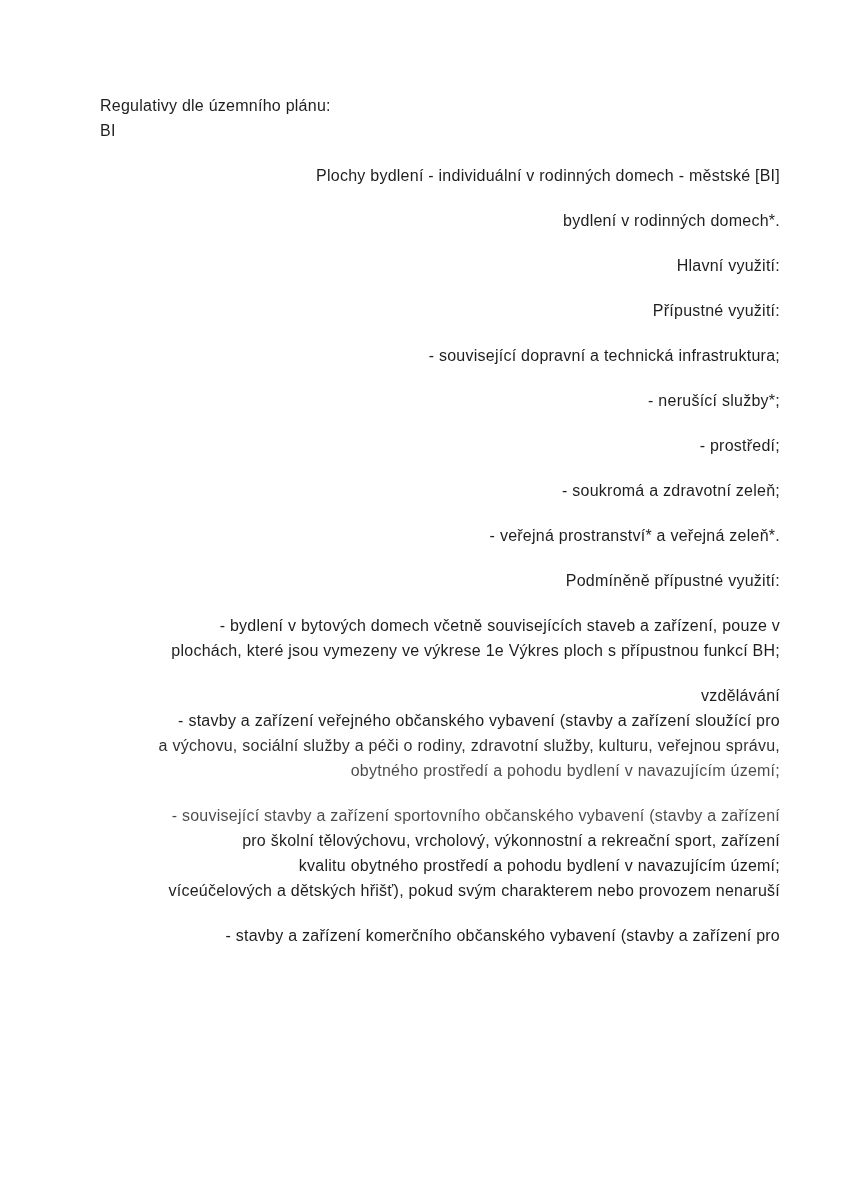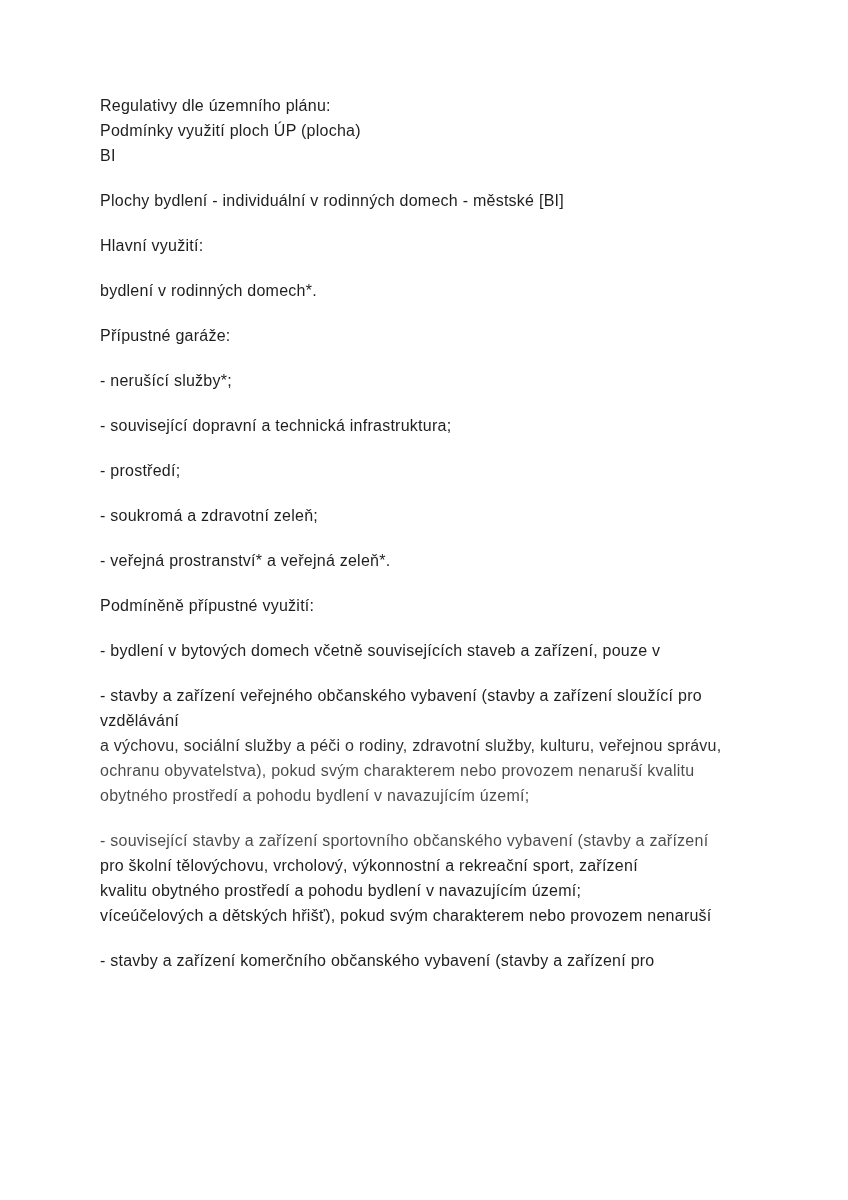--- a/index.html
+++ b/index.html
@@ -19,21 +19,21 @@
     left: 100px;
     top: 93px;
     width: 680px;
     font-family: "Liberation Sans", "DejaVu Sans", sans-serif;
     font-size: 16px;
     color: #1e1e1e;
     letter-spacing: 0.25px;
     -webkit-font-smoothing: antialiased;
   }
   .para { margin: 0; }
-  .para + .para { margin-top: 20px; }
+  .para + .para { margin-top: 20px; text-align: right; }
   .line {
     height: 25px;
     line-height: 25px;
     white-space: nowrap;
   }
   
   .degraded {
     filter: blur(0.4px) contrast(0.95);
     opacity: 0.82;
   }
@@ -43,74 +43,73 @@
   }
 </style>
 </head>
 <body>
 
 <div class="page">
   <div class="doc-body">
 
     <div class="para">
       <div class="line">Regulativy dle územního plánu:</div>
-      <div class="line">Podmínky využití ploch ÚP (plocha)</div>
       <div class="line">BI</div>
     </div>
 
     <div class="para">
       <div class="line">Plochy bydlení - individuální v rodinných domech - městské [BI]</div>
     </div>
 
     <div class="para">
+      <div class="line">bydlení v rodinných domech*.</div>
+    </div>
+
+    <div class="para">
       <div class="line">Hlavní využití:</div>
     </div>
 
     <div class="para">
-      <div class="line">bydlení v rodinných domech*.</div>
-    </div>
-
-    <div class="para">
-      <div class="line">Přípustné garáže:</div>
+      <div class="line">Přípustné využití:</div>
     </div>
 
 
     <div class="para">
-      <div class="line">- nerušící služby*;</div>
+      <div class="line">- související dopravní a technická infrastruktura;</div>
     </div>
 
     <div class="para">
-      <div class="line">- související dopravní a technická infrastruktura;</div>
+      <div class="line">- nerušící služby*;</div>
     </div>
 
     <div class="para">
       <div class="line">- prostředí;</div>
     </div>
 
     <div class="para">
       <div class="line">- soukromá a zdravotní zeleň;</div>
     </div>
 
     <div class="para">
       <div class="line">- veřejná prostranství* a veřejná zeleň*.</div>
     </div>
 
     <div class="para">
       <div class="line">Podmíněně přípustné využití:</div>
     </div>
 
     <div class="para">
       <div class="line">- bydlení v bytových domech včetně souvisejících staveb a zařízení, pouze v</div>
+      <div class="line">plochách, které jsou vymezeny ve výkrese 1e Výkres ploch s přípustnou funkcí BH;</div>
     </div>
 
     <div class="para">
+      <div class="line">vzdělávání</div>
       <div class="line">- stavby a zařízení veřejného občanského vybavení (stavby a zařízení sloužící pro</div>
-      <div class="line">vzdělávání</div>
       <div class="line slightly-degraded">a výchovu, sociální služby a péči o rodiny, zdravotní služby, kulturu, veřejnou správu,</div>
-      <div class="line degraded">ochranu obyvatelstva), pokud svým charakterem nebo provozem nenaruší kvalitu</div>
       <div class="line degraded">obytného prostředí a pohodu bydlení v navazujícím území;</div>
     </div>
 
     <div class="para">
       <div class="line degraded">- související stavby a zařízení sportovního občanského vybavení (stavby a zařízení</div>
       <div class="line">pro školní tělovýchovu, vrcholový, výkonnostní a rekreační sport, zařízení</div>
       <div class="line">kvalitu obytného prostředí a pohodu bydlení v navazujícím území;</div>
       <div class="line">víceúčelových a dětských hřišť), pokud svým charakterem nebo provozem nenaruší</div>
     </div>
 

